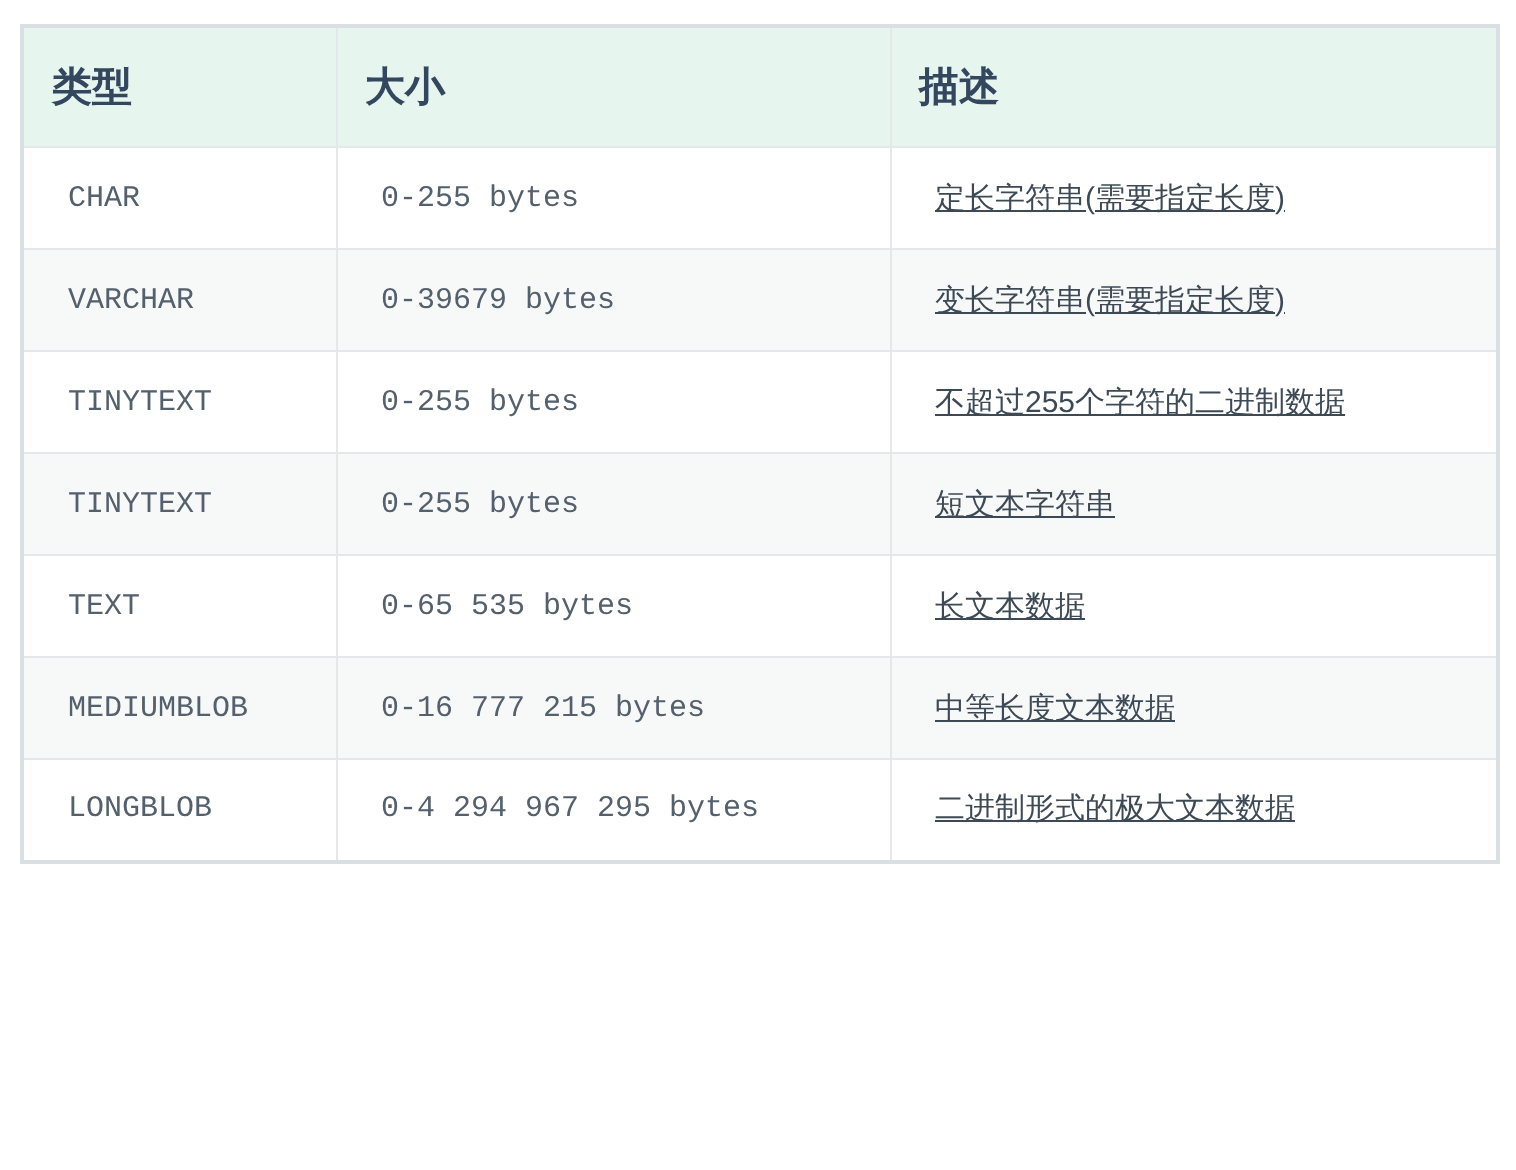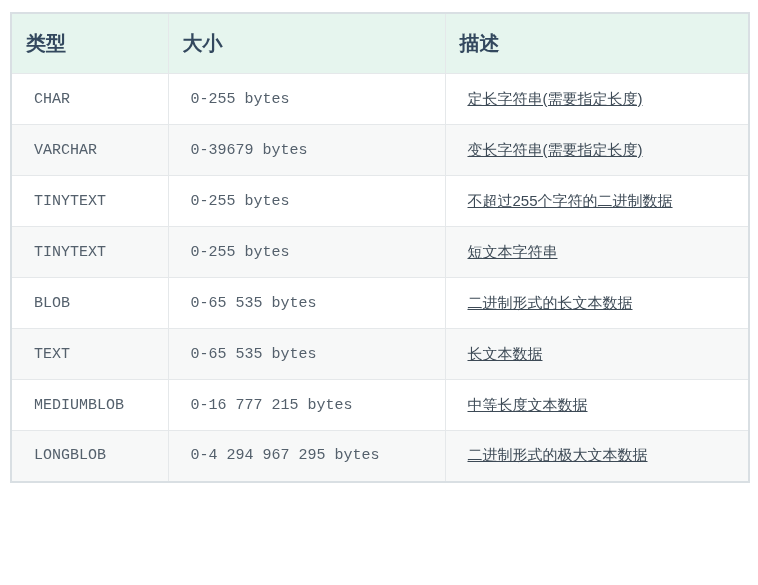--- a/index.html
+++ b/index.html
@@ -100,25 +100,20 @@
     <td class="mono">0-255 bytes</td>
     <td class="desc">不超过255个字符的二进制数据</td>
   </tr>
 
   <tr>
     <td class="mono">TINYTEXT</td>
     <td class="mono">0-255 bytes</td>
     <td class="desc">短文本字符串</td>
   </tr>
 
-  <tr>
-    <td class="mono">BLOB</td>
-    <td class="mono">0-65 535 bytes</td>
-    <td class="desc">二进制形式的长文本数据</td>
-  </tr>
 
   <tr>
     <td class="mono">TEXT</td>
     <td class="mono">0-65 535 bytes</td>
     <td class="desc">长文本数据</td>
   </tr>
 
 
   <tr>
     <td class="mono">MEDIUMBLOB</td>

